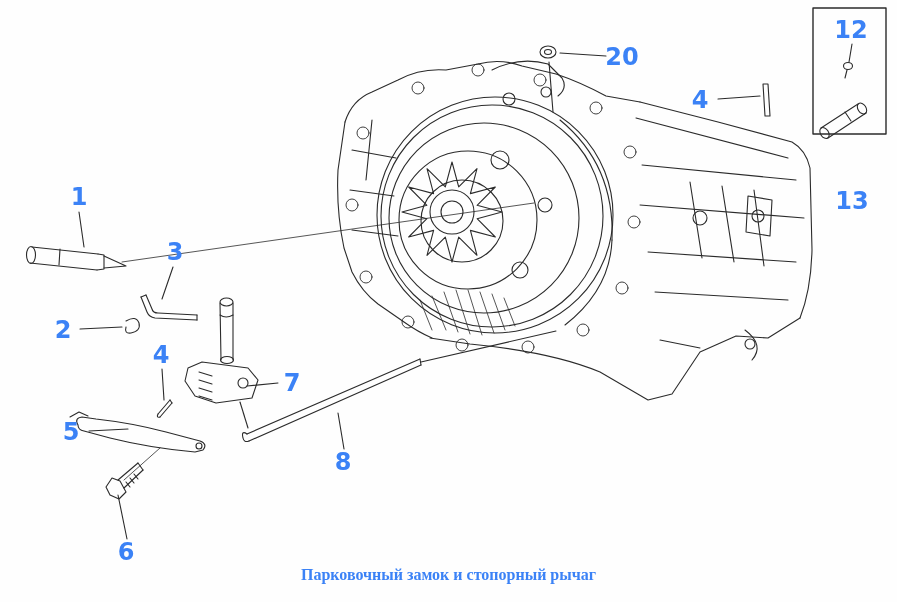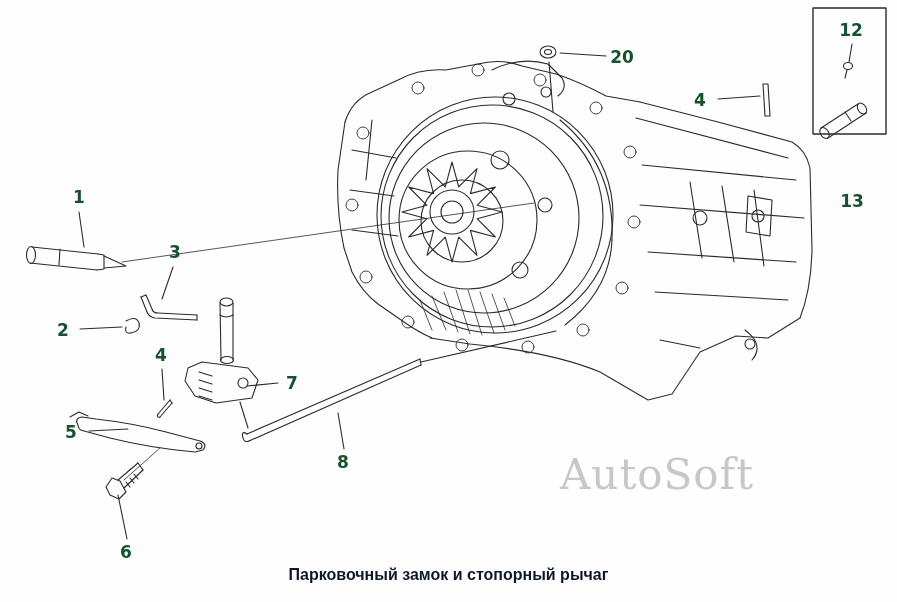--- a/index.html
+++ b/index.html
@@ -1,24 +1,24 @@
 <!DOCTYPE html>
 <html><head>
 <meta charset="utf-8">
 <style>
   html,body{margin:0;padding:0;background:#ffffff;}
   .stage{position:relative;width:897px;height:602px;background:#fefefe;overflow:hidden;
          font-family:"DejaVu Sans",sans-serif;}
   .art{position:absolute;left:0;top:0;}
-  .callout{position:absolute;transform:translate(-50%,-50%);font-weight:bold;font-size:17px;
-           color:#14532d;font-family:"DejaVu Sans",sans-serif;user-select:none;}
+  .callout{position:absolute;transform:translate(-50%,-50%);font-weight:bold;font-size:24px;
+           color:#3b82f6;font-family:"DejaVu Sans",sans-serif;user-select:none;}
   .watermark{position:absolute;left:560px;top:450px;font-family:"DejaVu Serif",serif;
              font-size:42px;color:#c7c7c7;letter-spacing:1px;}
   .caption{position:absolute;left:0;right:0;top:566px;text-align:center;font-weight:bold;
-           font-size:16px;color:#0f172a;font-family:Liberation Sans, sans-serif;}
+           font-size:16px;color:#3b82f6;font-family:Liberation Serif, serif;}
 </style>
 </head>
 <body>
 
 <div class="stage">
 
   <svg class="art" width="897" height="602" viewBox="0 0 897 602" fill="none" stroke="#2b2b2b" stroke-width="1.1" stroke-linecap="round" stroke-linejoin="round">
 
     <rect x="813" y="8" width="73" height="126" stroke-width="1.4"></rect>
 
@@ -206,17 +206,16 @@
   <div class="callout" style="left:161px;top:355px">4</div>
   <div class="callout" style="left:71px;top:432px">5</div>
   <div class="callout" style="left:126px;top:552px">6</div>
   <div class="callout" style="left:292px;top:383px">7</div>
   <div class="callout" style="left:343px;top:462px">8</div>
   <div class="callout" style="left:622px;top:57px">20</div>
   <div class="callout" style="left:700px;top:100px">4</div>
   <div class="callout" style="left:851px;top:30px">12</div>
   <div class="callout" style="left:852px;top:201px">13</div>
 
-  <div class="watermark">AutoSoft</div>
 
   <div class="caption">Парковочный замок и стопорный рычаг</div>
 
 </div>
 
 </body></html>

